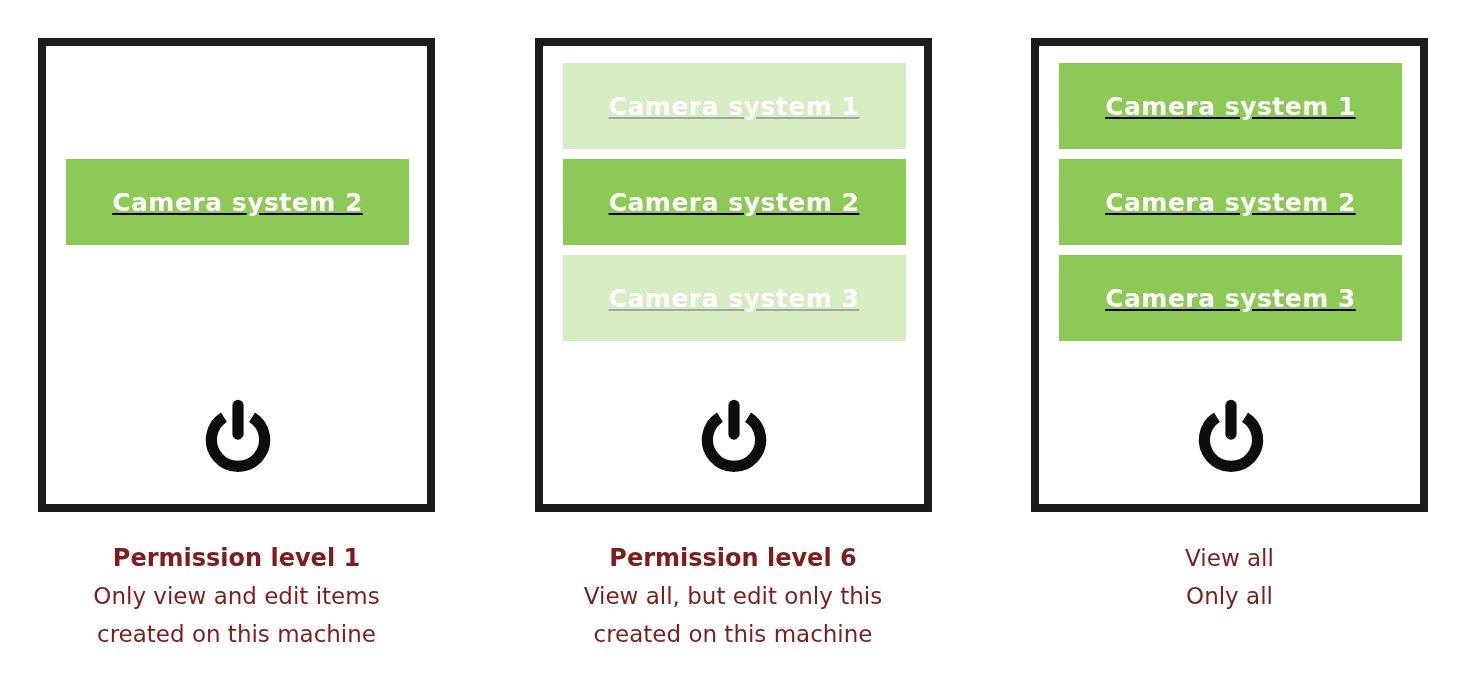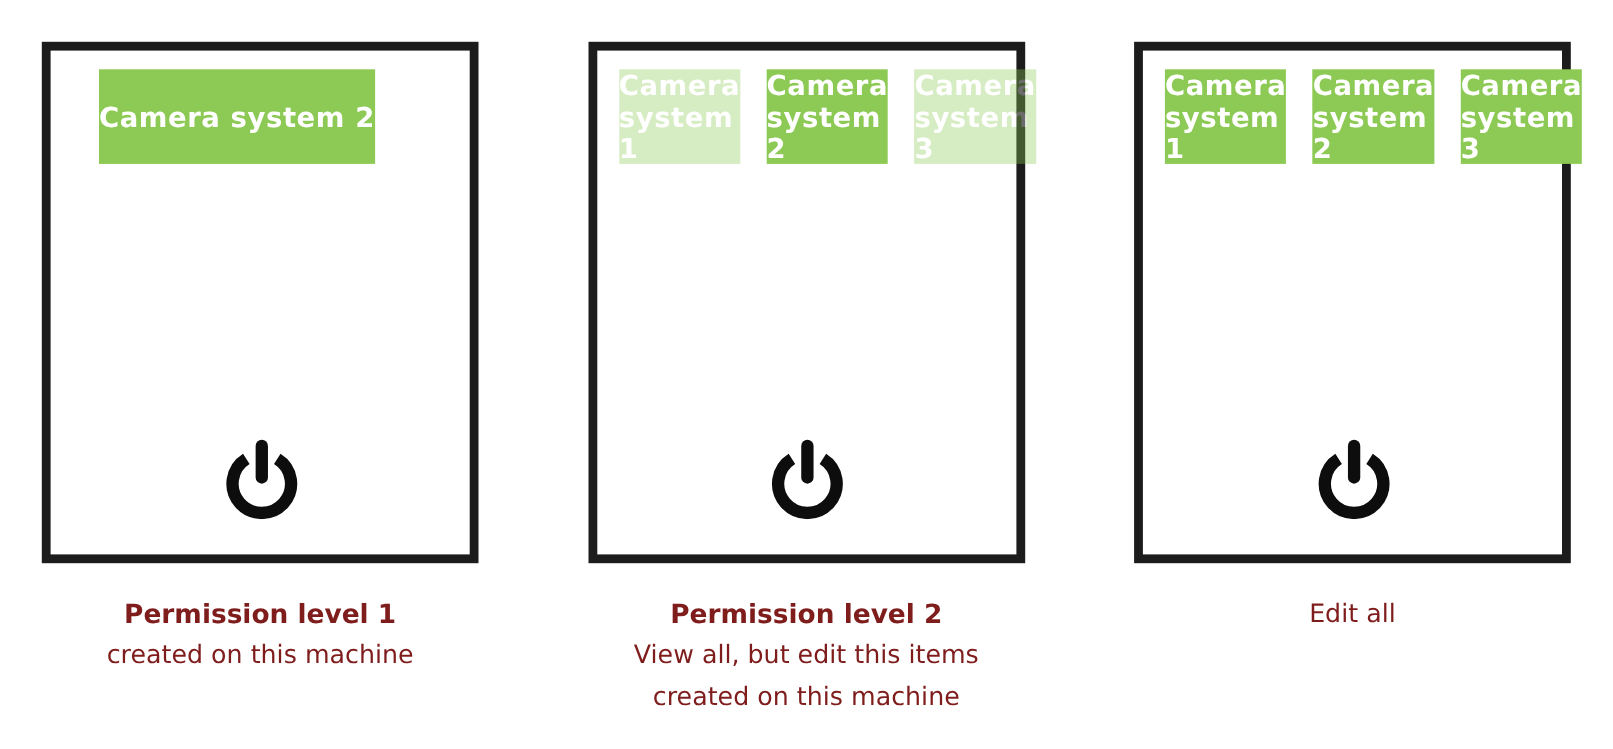--- a/index.html
+++ b/index.html
@@ -28,21 +28,23 @@
     width: 397px;
     height: 474px;
     border: 8px solid #1c1c1c;
     background: #ffffff;
     display: flex;
     flex-direction: column;
     padding: 17px 18px 26px 20px;
   }
   .slots {
     display: flex;
-    gap: 24px;
+    flex-direction: column;
+    gap: 10px;
+    text-decoration: underline;
   }
   .slot {
     height: 86px;
   }
   .btn {
     background: #8dca55;
     color: #ffffff;
     font-weight: bold;
     font-size: 25px;
     display: flex;
@@ -87,53 +89,55 @@
         <div class="slot btn state-active">Camera system 2</div>
         <div class="slot"></div>
       </div>
       <svg class="power" width="70" height="73" viewBox="0 0 100 104">
         <path d="M 29.9 25.8 A 38 38 0 1 0 70.1 25.8" fill="none" stroke="#0d0d0d" stroke-width="16" stroke-linecap="butt"></path>
         <line x1="50" y1="9" x2="50" y2="50" stroke="#0d0d0d" stroke-width="16" stroke-linecap="round"></line>
       </svg>
     </div>
     <div class="caption">
       <div class="caption-title">Permission level 1</div>
+      <div class="caption-line">Only view and edit items</div>
       <div class="caption-line">created on this machine</div>
     </div>
   </div>
 
   <div class="column">
     <div class="device">
       <div class="slots">
         <div class="slot btn state-faded">Camera system 1</div>
         <div class="slot btn state-active">Camera system 2</div>
         <div class="slot btn state-faded">Camera system 3</div>
       </div>
       <svg class="power" width="70" height="73" viewBox="0 0 100 104">
         <path d="M 29.9 25.8 A 38 38 0 1 0 70.1 25.8" fill="none" stroke="#0d0d0d" stroke-width="16" stroke-linecap="butt"></path>
         <line x1="50" y1="9" x2="50" y2="50" stroke="#0d0d0d" stroke-width="16" stroke-linecap="round"></line>
       </svg>
     </div>
     <div class="caption">
-      <div class="caption-title">Permission level 2</div>
-      <div class="caption-line">View all, but edit this items</div>
+      <div class="caption-title">Permission level 6</div>
+      <div class="caption-line">View all, but edit only this</div>
       <div class="caption-line">created on this machine</div>
     </div>
   </div>
 
   <div class="column">
     <div class="device">
       <div class="slots">
         <div class="slot btn state-active">Camera system 1</div>
         <div class="slot btn state-active">Camera system 2</div>
         <div class="slot btn state-active">Camera system 3</div>
       </div>
       <svg class="power" width="70" height="73" viewBox="0 0 100 104">
         <path d="M 29.9 25.8 A 38 38 0 1 0 70.1 25.8" fill="none" stroke="#0d0d0d" stroke-width="16" stroke-linecap="butt"></path>
         <line x1="50" y1="9" x2="50" y2="50" stroke="#0d0d0d" stroke-width="16" stroke-linecap="round"></line>
       </svg>
     </div>
     <div class="caption">
-      <div class="caption-line">Edit all</div>
+      <div class="caption-line">View all</div>
+      <div class="caption-line">Only all</div>
     </div>
   </div>
 
 </div>
 
 </body></html>

